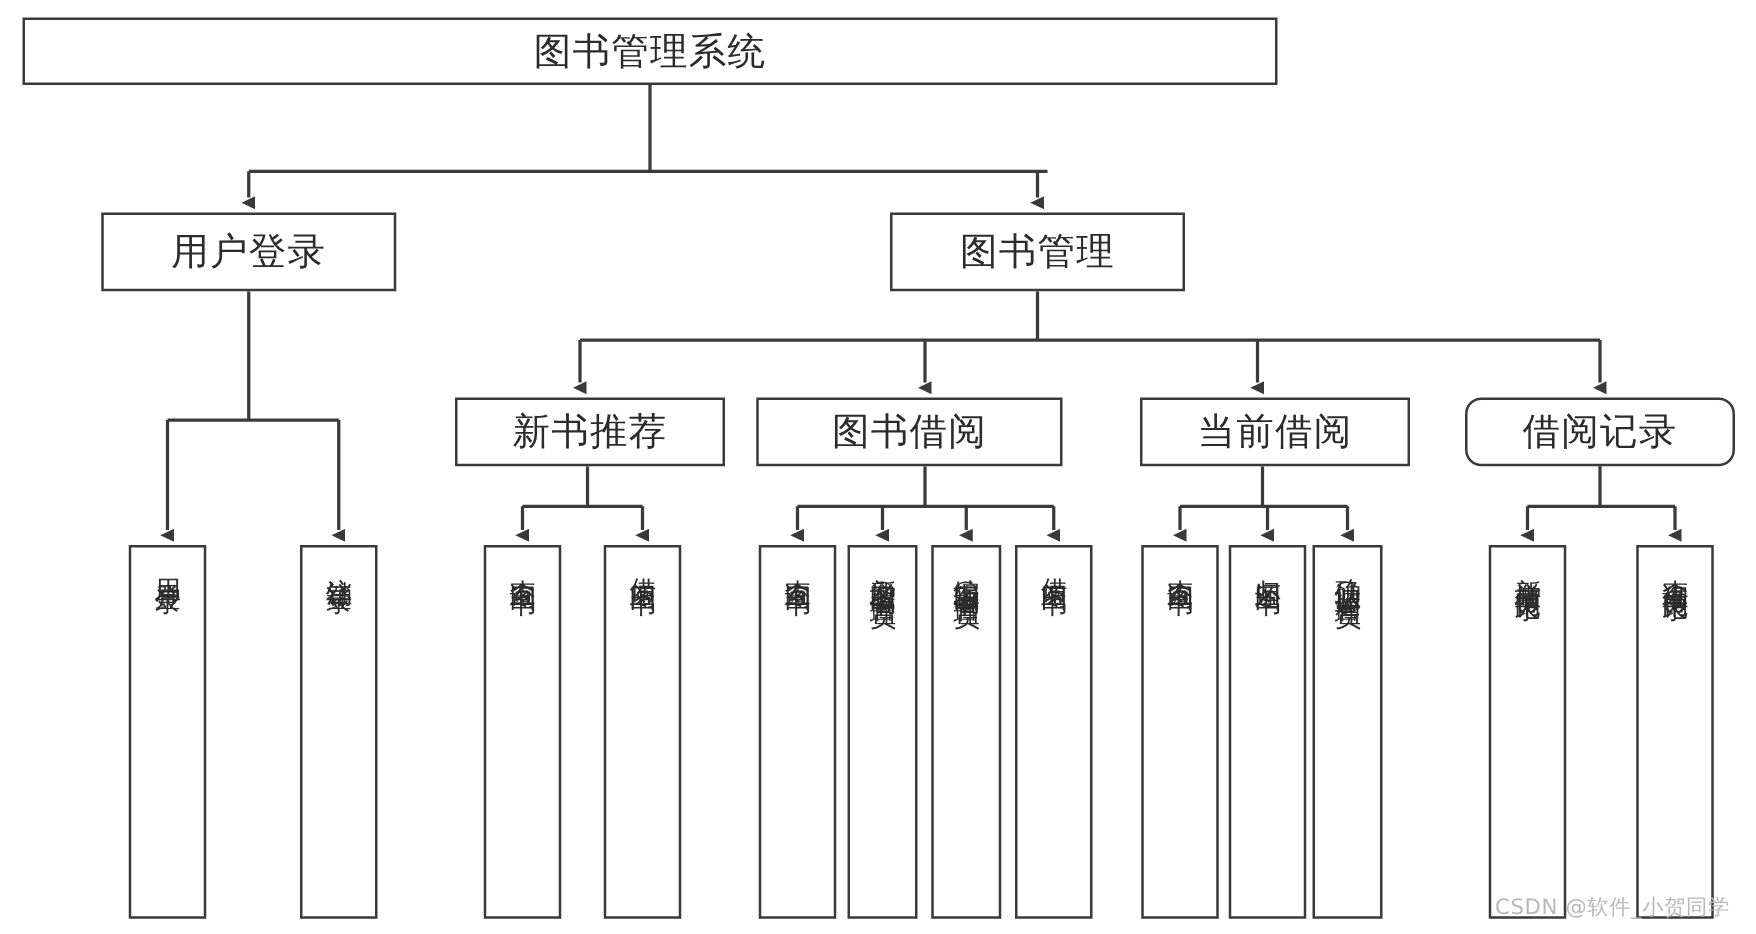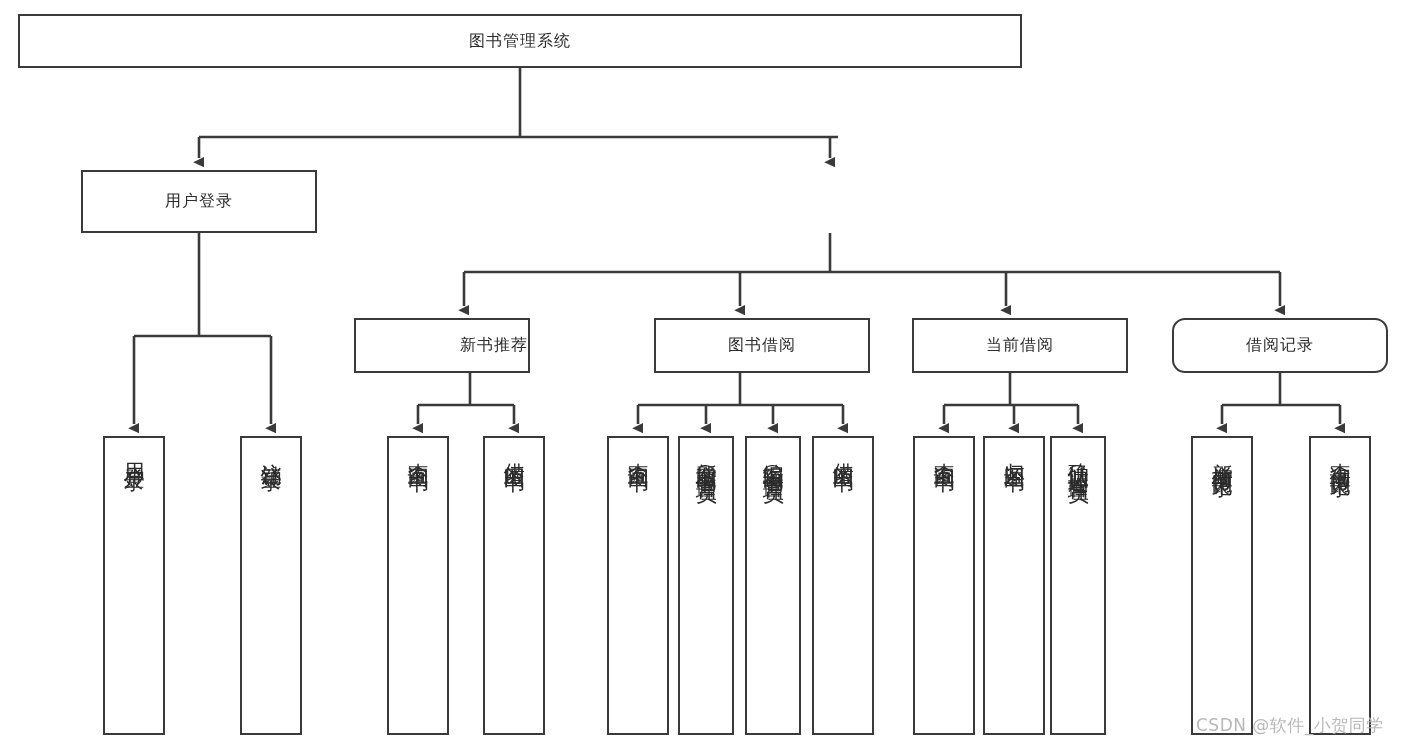--- a/index.html
+++ b/index.html
@@ -29,21 +29,21 @@
     position: absolute;
     box-sizing: border-box;
     background: #ffffff;
     border: 2px solid #3a3a3a;
     display: flex;
     align-items: center;
     justify-content: center;
     color: #2b2b2b;
   }
   .node.horiz {
-    font-size: 16px;
+    font-size: 30px;
     letter-spacing: 1px;
   }
   .node.vert {
     align-items: flex-start;
     justify-content: center;
     padding-top: 8px;
   }
   .vert-label {
     writing-mode: vertical-rl;
     text-orientation: upright;
@@ -116,25 +116,28 @@
     </g>
   </svg>
 
   <div class="node horiz" style="left:18px; top:14px; width:1004px; height:54px;">
     <span>图书管理系统</span>
   </div>
 
   <div class="node horiz" style="left:81px; top:170px; width:236px; height:63px;">
     <span>用户登录</span>
   </div>
+  <div class="node horiz" style="left:712px; top:170px; width:236px; height:63px;">
+    <span>图书管理</span>
+  </div>
 
-  <div class="node horiz" style="left:354px; top:318px; width:176px; height:55px;justify-content:flex-end;">
+  <div class="node horiz" style="left:364px; top:318px; width:216px; height:55px;">
     <span>新书推荐</span>
   </div>
-  <div class="node horiz" style="left:654px; top:318px; width:216px; height:55px;">
+  <div class="node horiz" style="left:605px; top:318px; width:245px; height:55px;">
     <span>图书借阅</span>
   </div>
   <div class="node horiz" style="left:912px; top:318px; width:216px; height:55px;">
     <span>当前借阅</span>
   </div>
   <div class="node horiz" style="left:1172px; top:318px; width:216px; height:55px;border-radius:13px;">
     <span>借阅记录</span>
   </div>
 
   <div class="node vert" style="left:103px; top:436px; width:62px; height:299px;">

